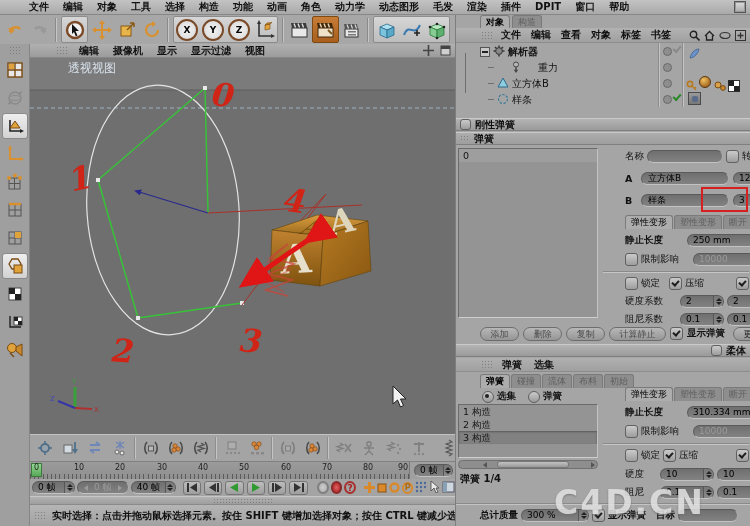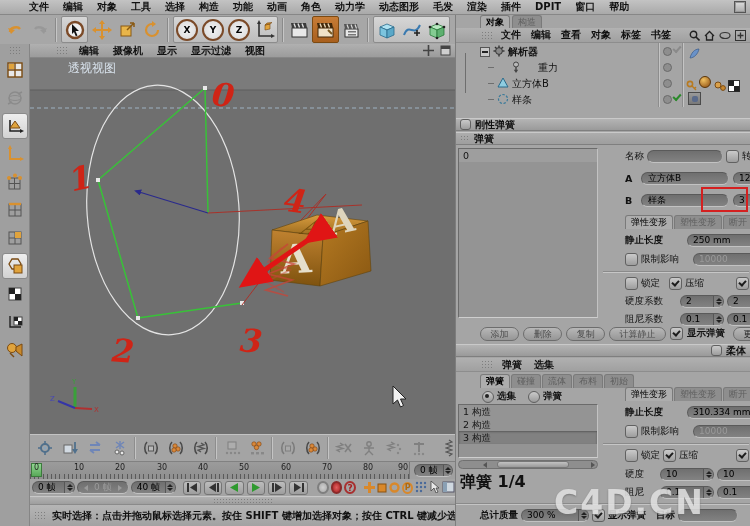--- a/index.html
+++ b/index.html
@@ -955,21 +955,21 @@
     <div class="litem">2 构造</div>
     <div class="litem sel">3 构造</div>
   </div>
 
   <div class="r row" style="left:2px;top:445px;width:140px;height:9px;background:#8e8e8e;border-radius:5px;border:1px solid #707070;box-sizing:border-box;">
     <i style="width:0;height:0;border-top:3px solid transparent;border-bottom:3px solid transparent;border-right:4px solid #555;margin-left:2px;"></i>
     <span style="flex:0 0 70px;height:5px;margin-left:10px;background:linear-gradient(#c2c2c2,#9a9a9a);border-radius:3px;border:1px solid #777;"></span>
     <span style="flex:1"></span>
     <i style="width:0;height:0;border-top:3px solid transparent;border-bottom:3px solid transparent;border-left:4px solid #555;margin-right:2px;"></i>
   </div>
-  <span class="lbl b r" style="left:4px;top:457px;font-size:16px;">弹簧 1/4</span>
+  <span class="lbl b r" style="left:4px;top:457px;font-size:10px;">弹簧 1/4</span>
 
   <div class="r row" style="left:147px;top:390px;width:146px;height:14px;gap:4px;">
     <span class="lbl b" style="width:58px;">静止长度</span>
     <span class="stp" style="flex:1;">
       <span class="val">310.334 mm</span>
       <span class="arr">
           <i class="up"></i>
           <i class="dn"></i>
         </span>
     </span>

